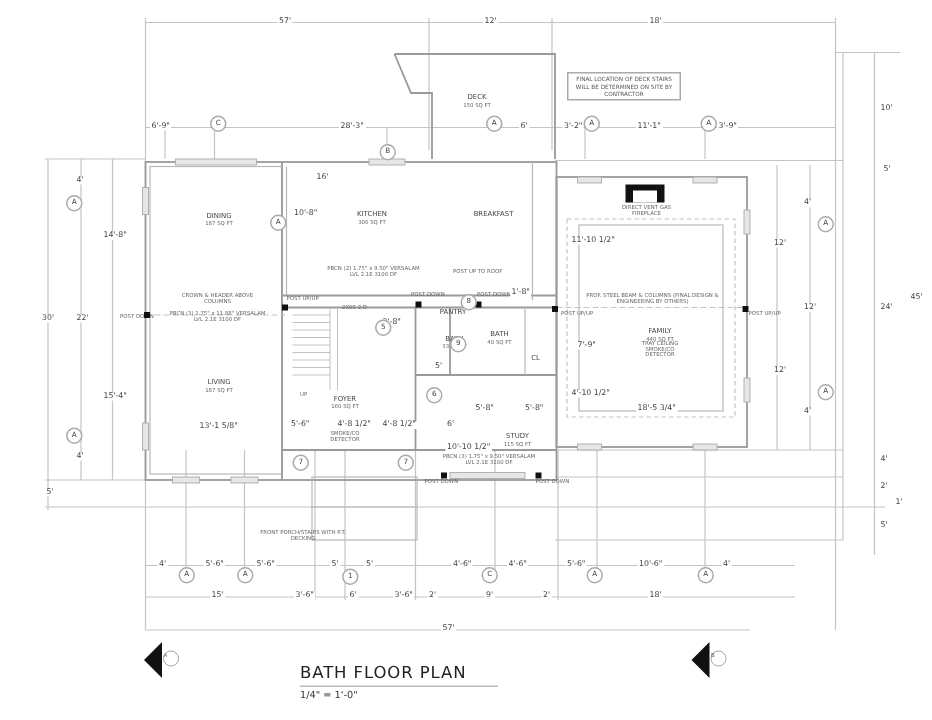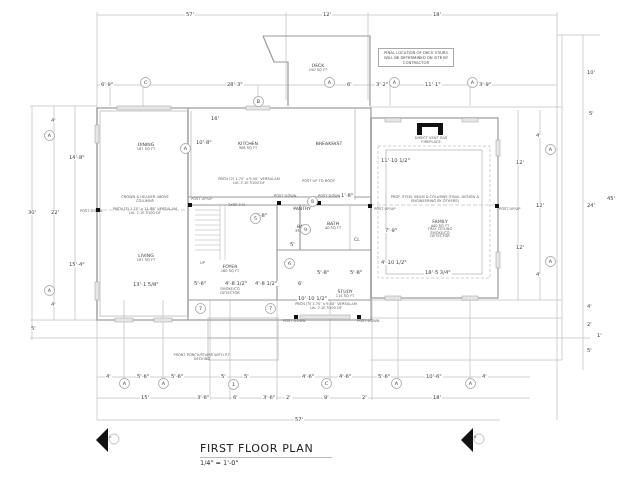--- a/index.html
+++ b/index.html
@@ -295,14 +295,14 @@
 <div class="tag" style="left:250px;top:213px;">5</div>
 <div class="tag" style="left:284px;top:258px;">6</div>
 <div class="tag" style="left:195px;top:303px;">7</div>
 <div class="tag" style="left:265px;top:303px;">7</div>
 <div class="tag" style="left:307px;top:196px;">8</div>
 <div class="tag" style="left:300px;top:224px;">9</div>
 
 <div class="t tiny" style="left:109px;top:436px;">A</div>
 <div class="t tiny" style="left:474px;top:436px;">B</div>
 
-<div class="title">FIRST FLOOR PLAN</div>
+<div class="title">BATH FLOOR PLAN</div>
 <div class="scale">1/4" = 1'-0"</div>
 
 </body></html>

